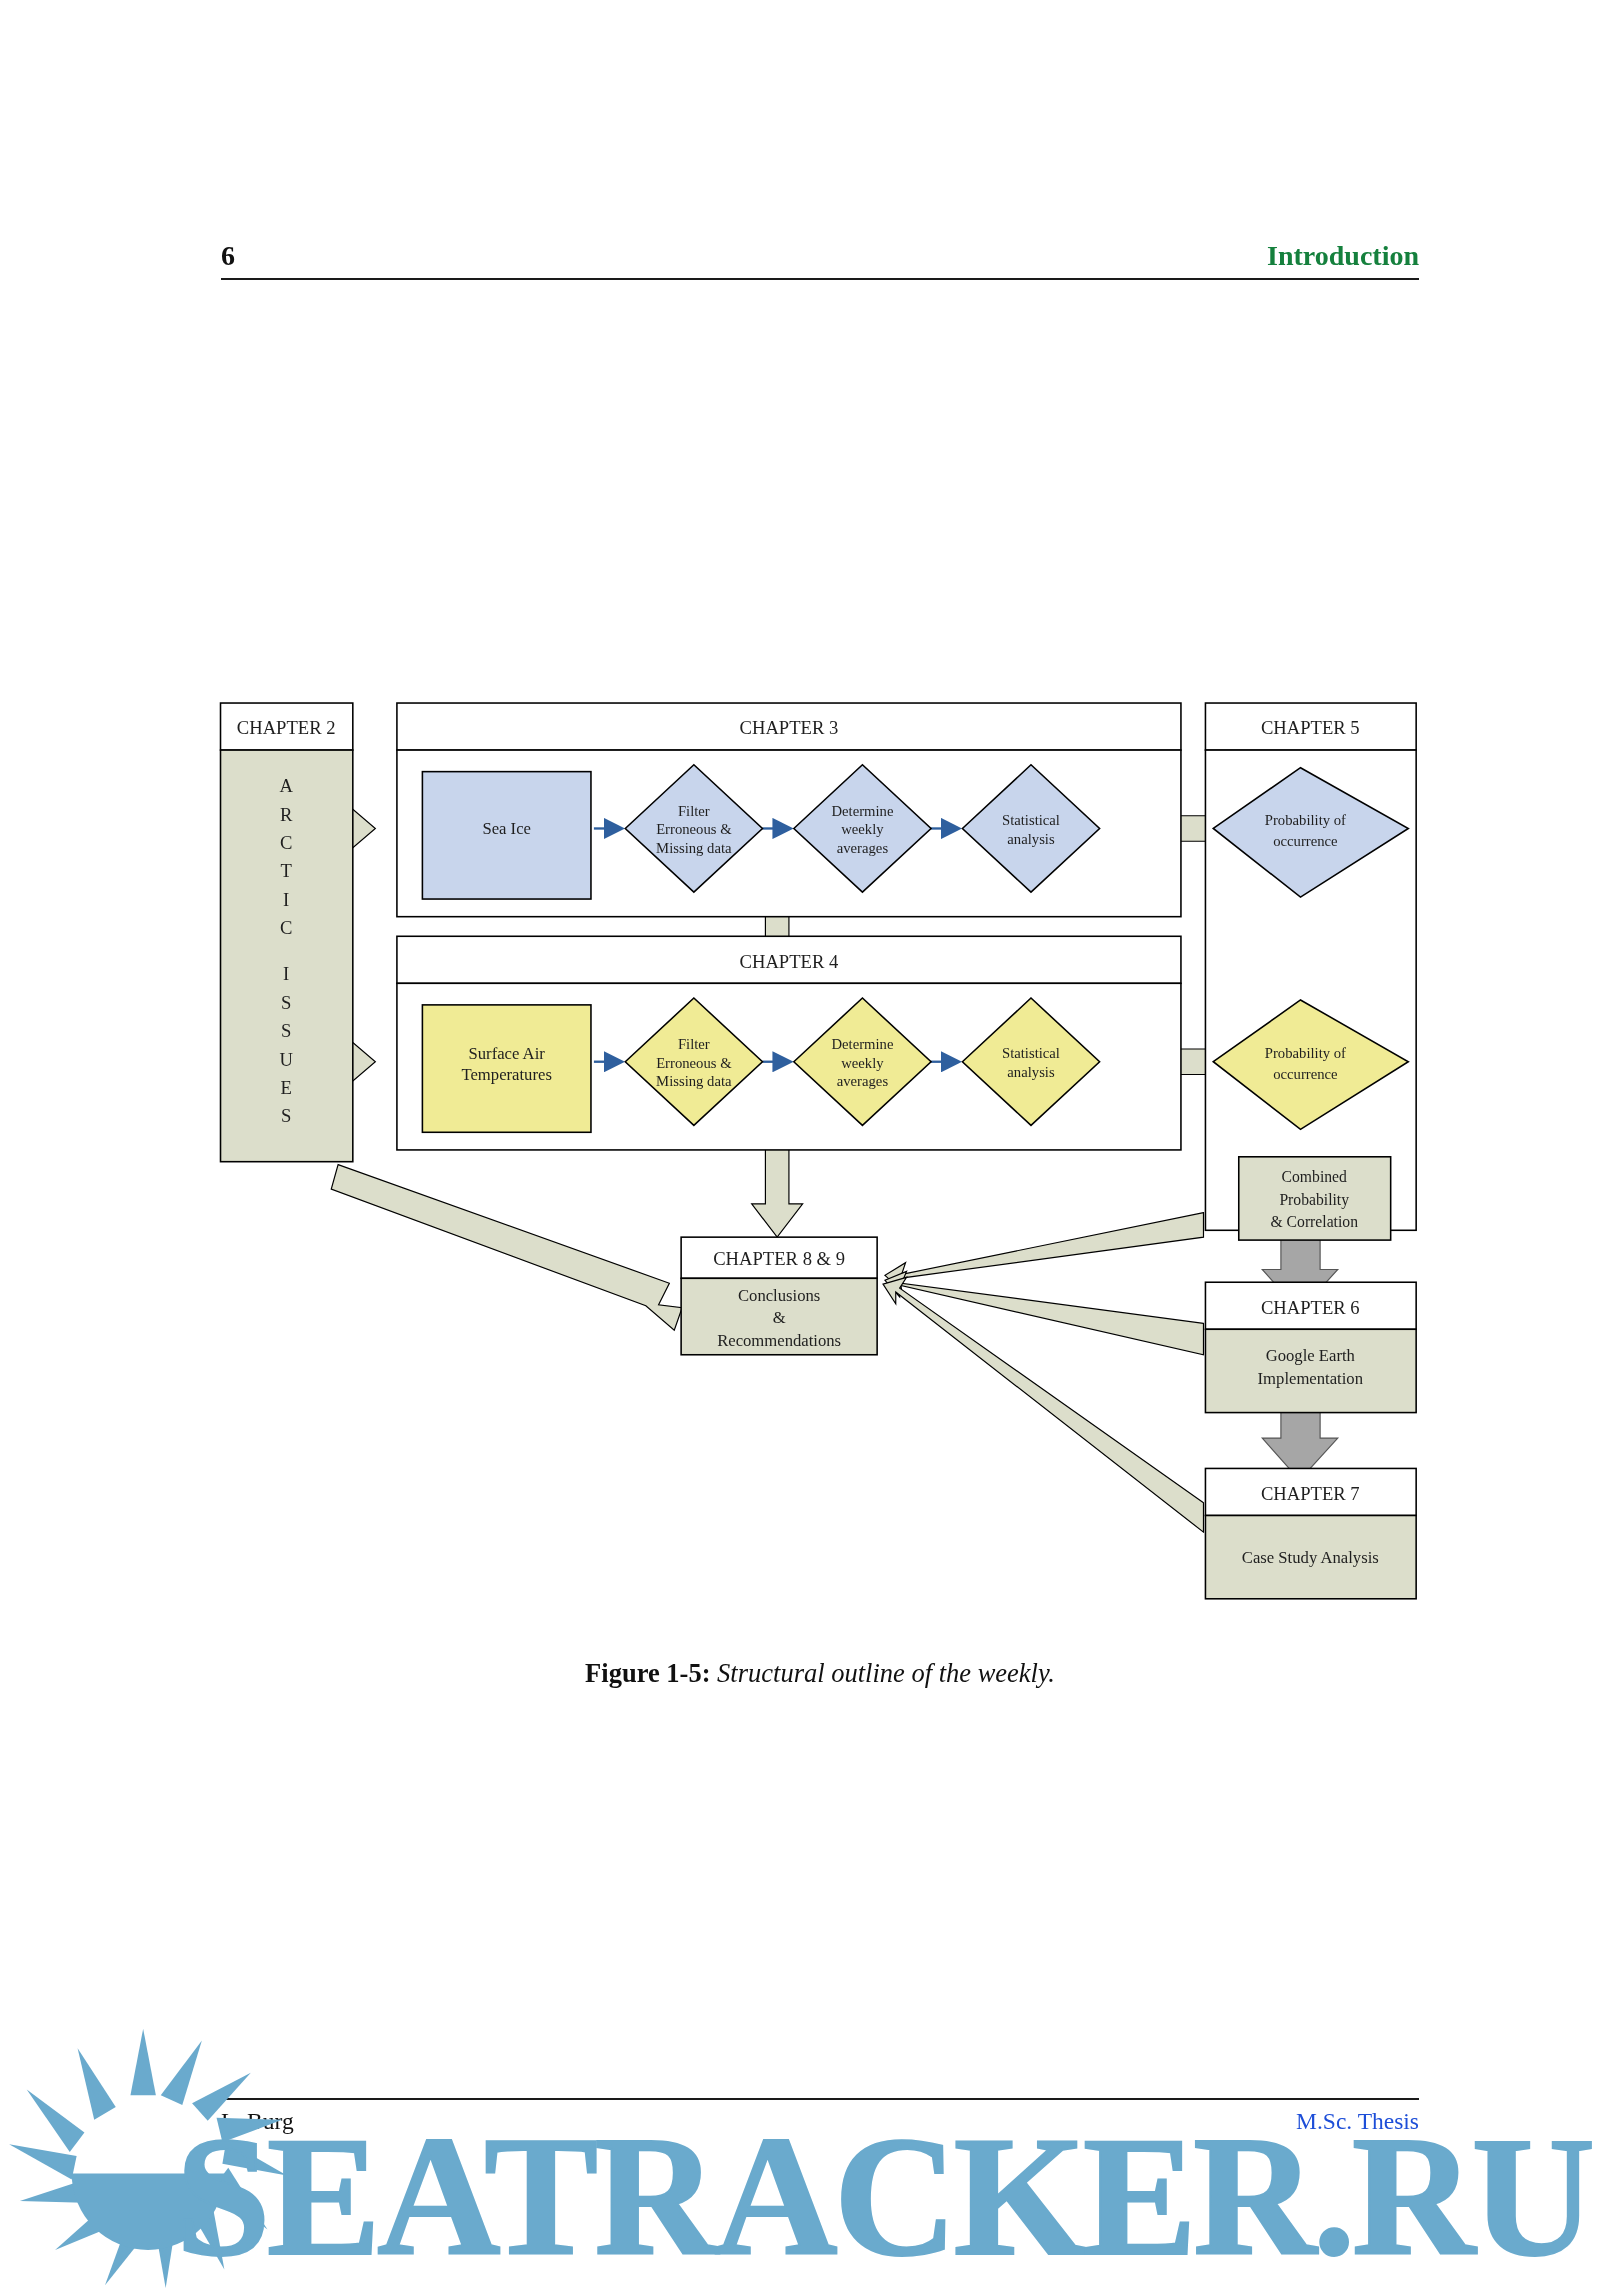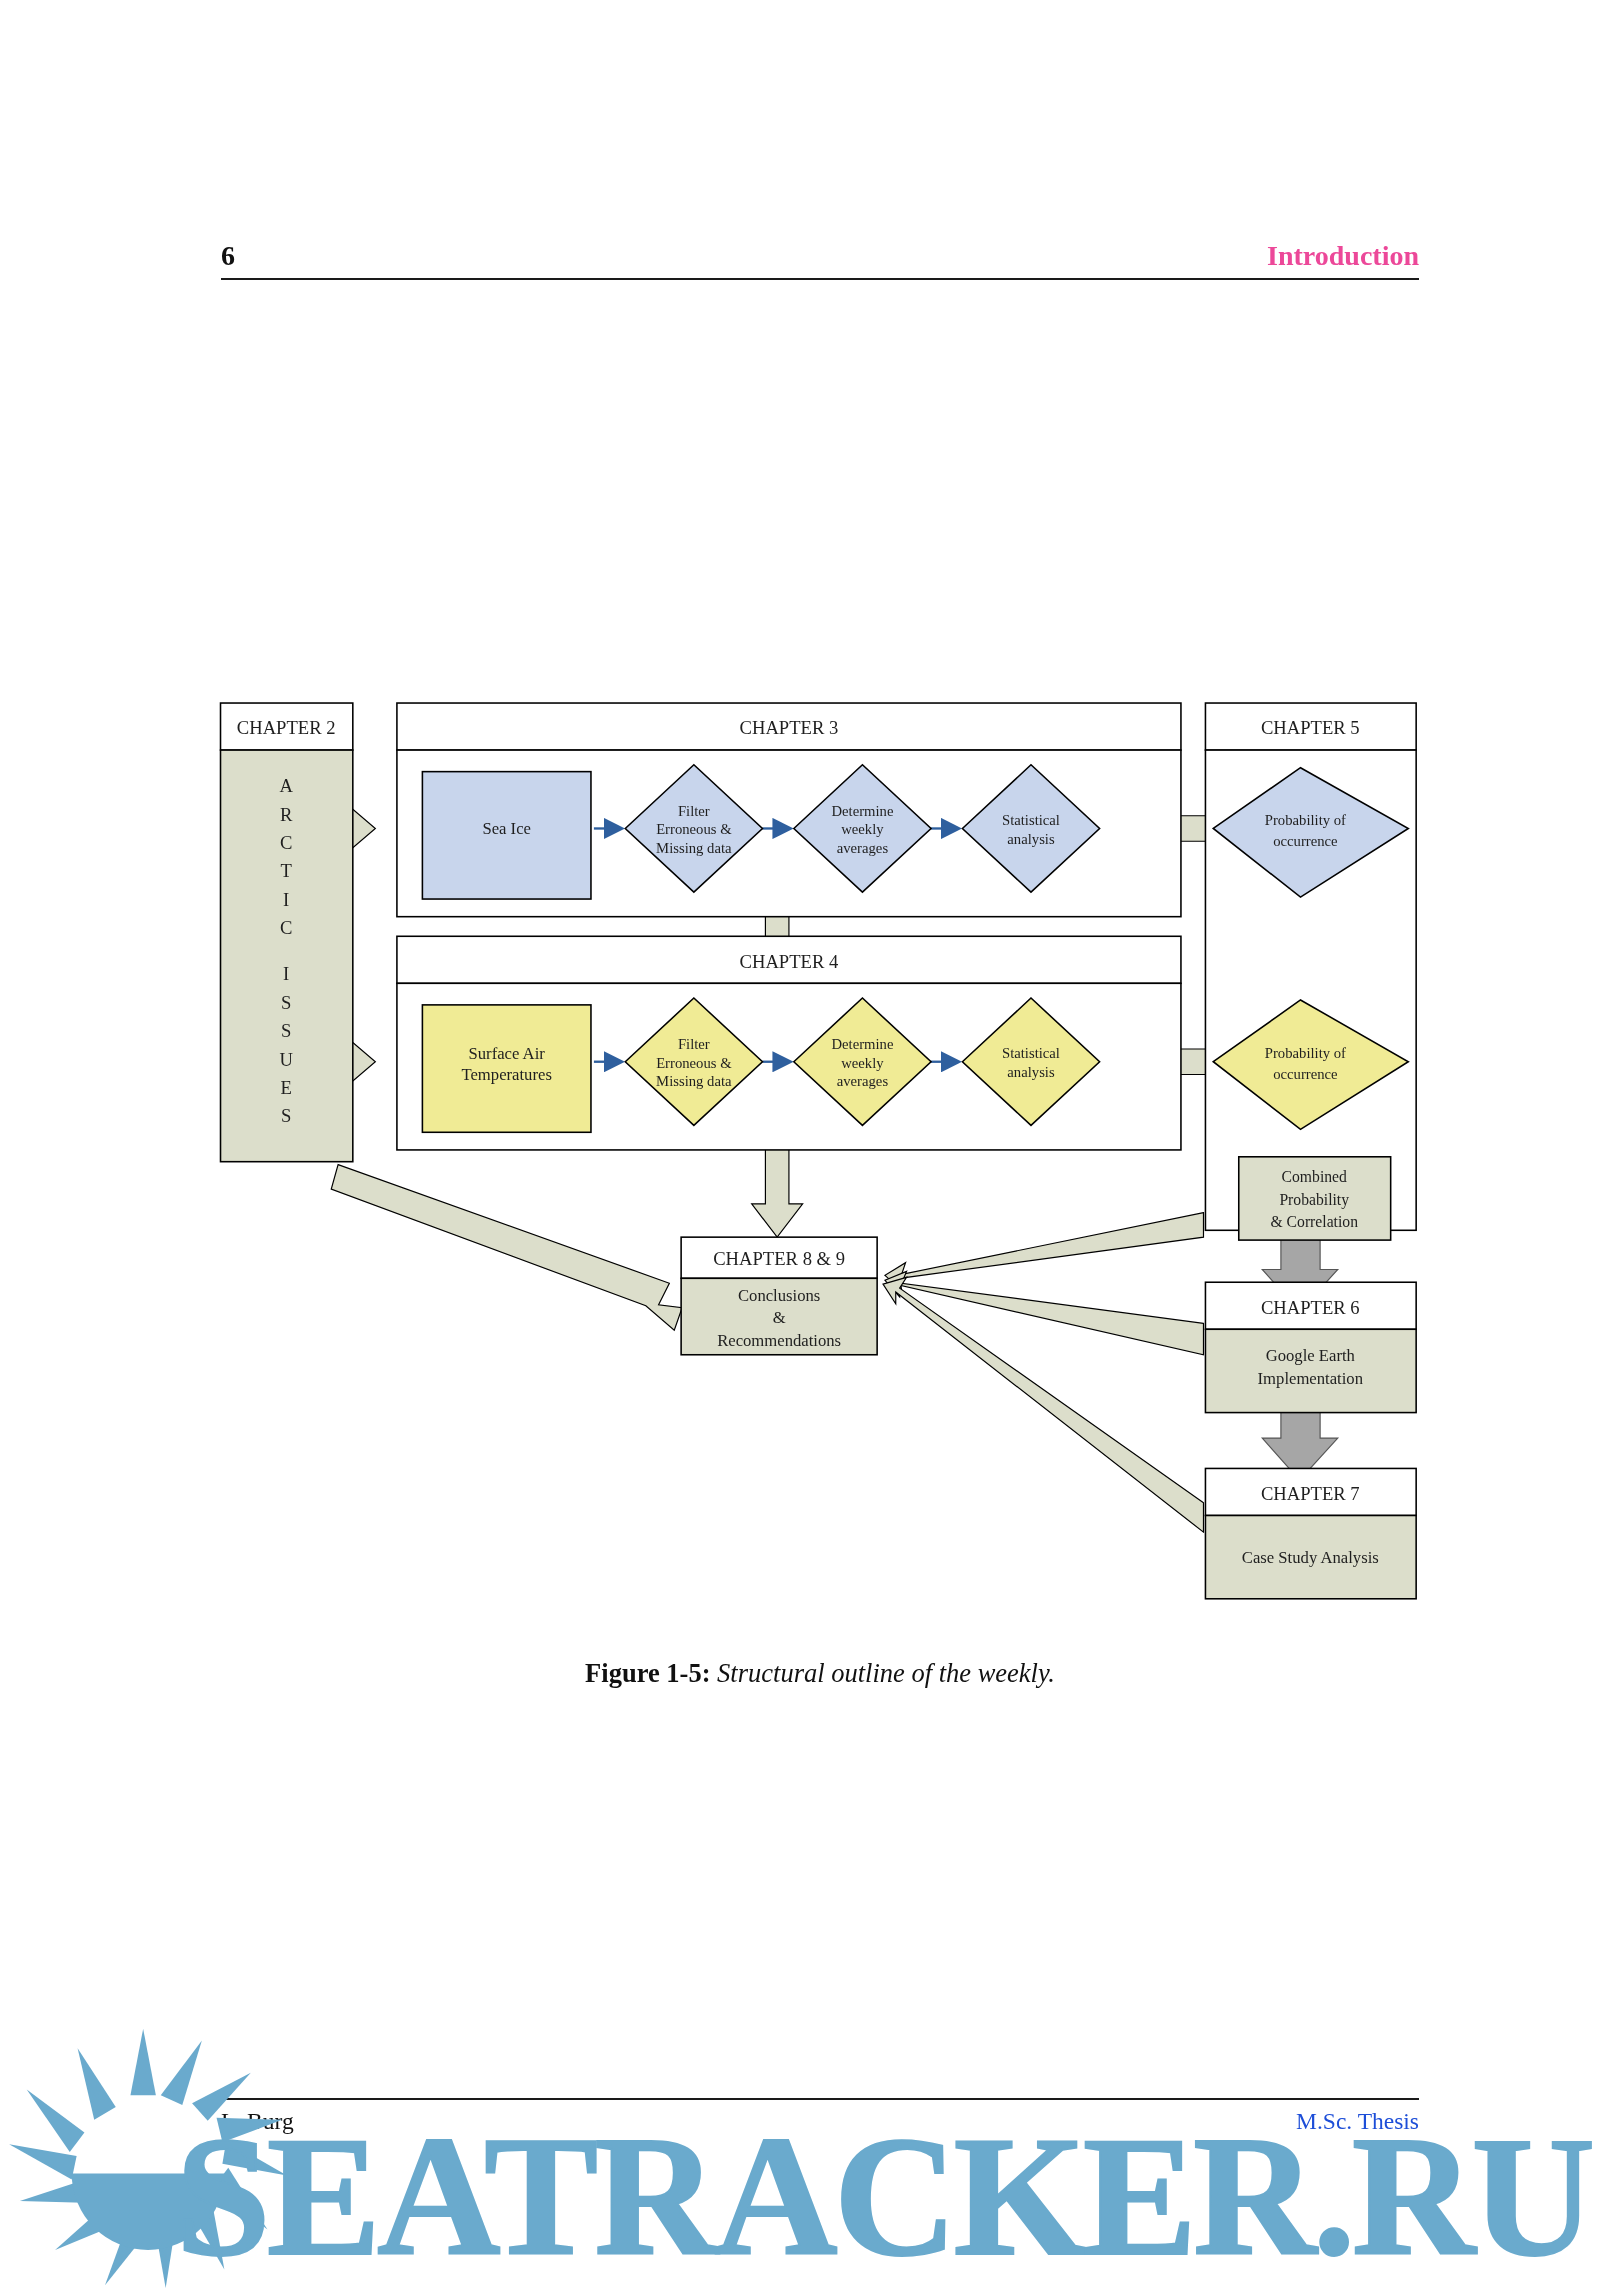--- a/index.html
+++ b/index.html
@@ -31,21 +31,21 @@
     font-size: 28px;
     font-weight: bold;
     color: #111;
   }
   #page-header .head-title {
     position: absolute;
     right: 0;
     bottom: 5.9px;
     font-size: 28px;
     font-weight: bold;
-    color: #ec4899;
+    color: #15803d;
   }
 
   
   #figure-stage {
     position: absolute;
     left: 0;
     top: 0;
     width: 1620px;
     height: 2094px;
   }

